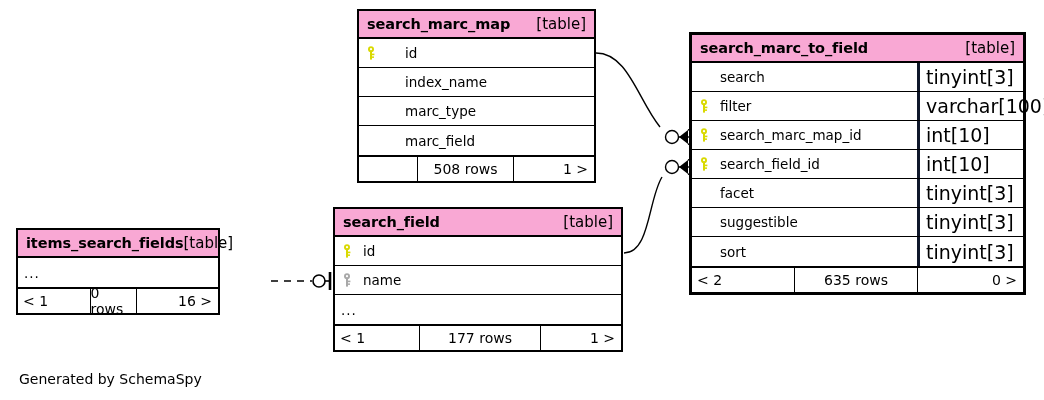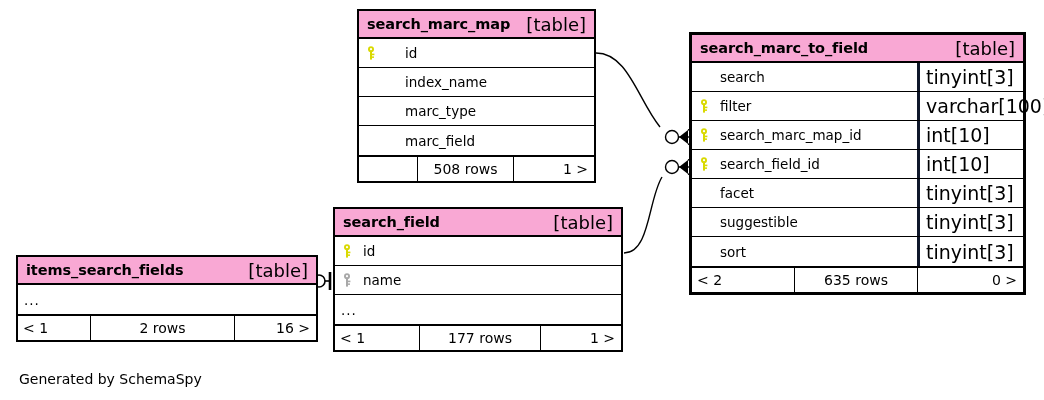--- a/index.html
+++ b/index.html
@@ -49,21 +49,21 @@
     padding: 0 8px;
     height: 28px;
   }
   .tbl-name {
     font-weight: bold;
     font-size: 14.5px;
     letter-spacing: -0.1px;
     white-space: nowrap;
   }
   .tbl-tag {
-    font-size: 18px;
+    font-size: 15px;
     white-space: nowrap;
   }
 
   .row {
     display: flex;
     align-items: center;
     box-sizing: border-box;
     height: 29px;
     border-bottom: 1px solid #000000;
     font-size: 13.5px;
@@ -341,32 +341,32 @@
       <span class="cell-col">...</span>
     </div>
 
     <div class="foot">
       <div class="foot-l" style="width:84px;">&lt; 1</div>
       <div class="foot-c" style="flex:1 1 auto;">177 rows</div>
       <div class="foot-r" style="width:80px;">1 &gt;</div>
     </div>
   </div>
 
-  <div class="tbl" style="left:16px; top:255px; width:302px;">
+  <div class="tbl" style="left:16px; top:228px; width:204px;">
     <div class="tbl-hdr">
       <span class="tbl-name">items_search_fields</span>
       <span class="tbl-tag">[table]</span>
     </div>
 
     <div class="row row-ellipsis" style="border-bottom:none;">
       <span class="cell-col">...</span>
     </div>
 
     <div class="foot">
       <div class="foot-l" style="width:72px;">&lt; 1</div>
-      <div class="foot-c" style="flex:1 1 auto;">2 rows</div>
+      <div class="foot-c" style="flex:1 1 auto;">0 rows</div>
       <div class="foot-r" style="width:81px;">16 &gt;</div>
     </div>
   </div>
 
   <div class="caption" style="left:19px; top:371px;">Generated by SchemaSpy</div>
 
 </div>
 
 </body></html>

